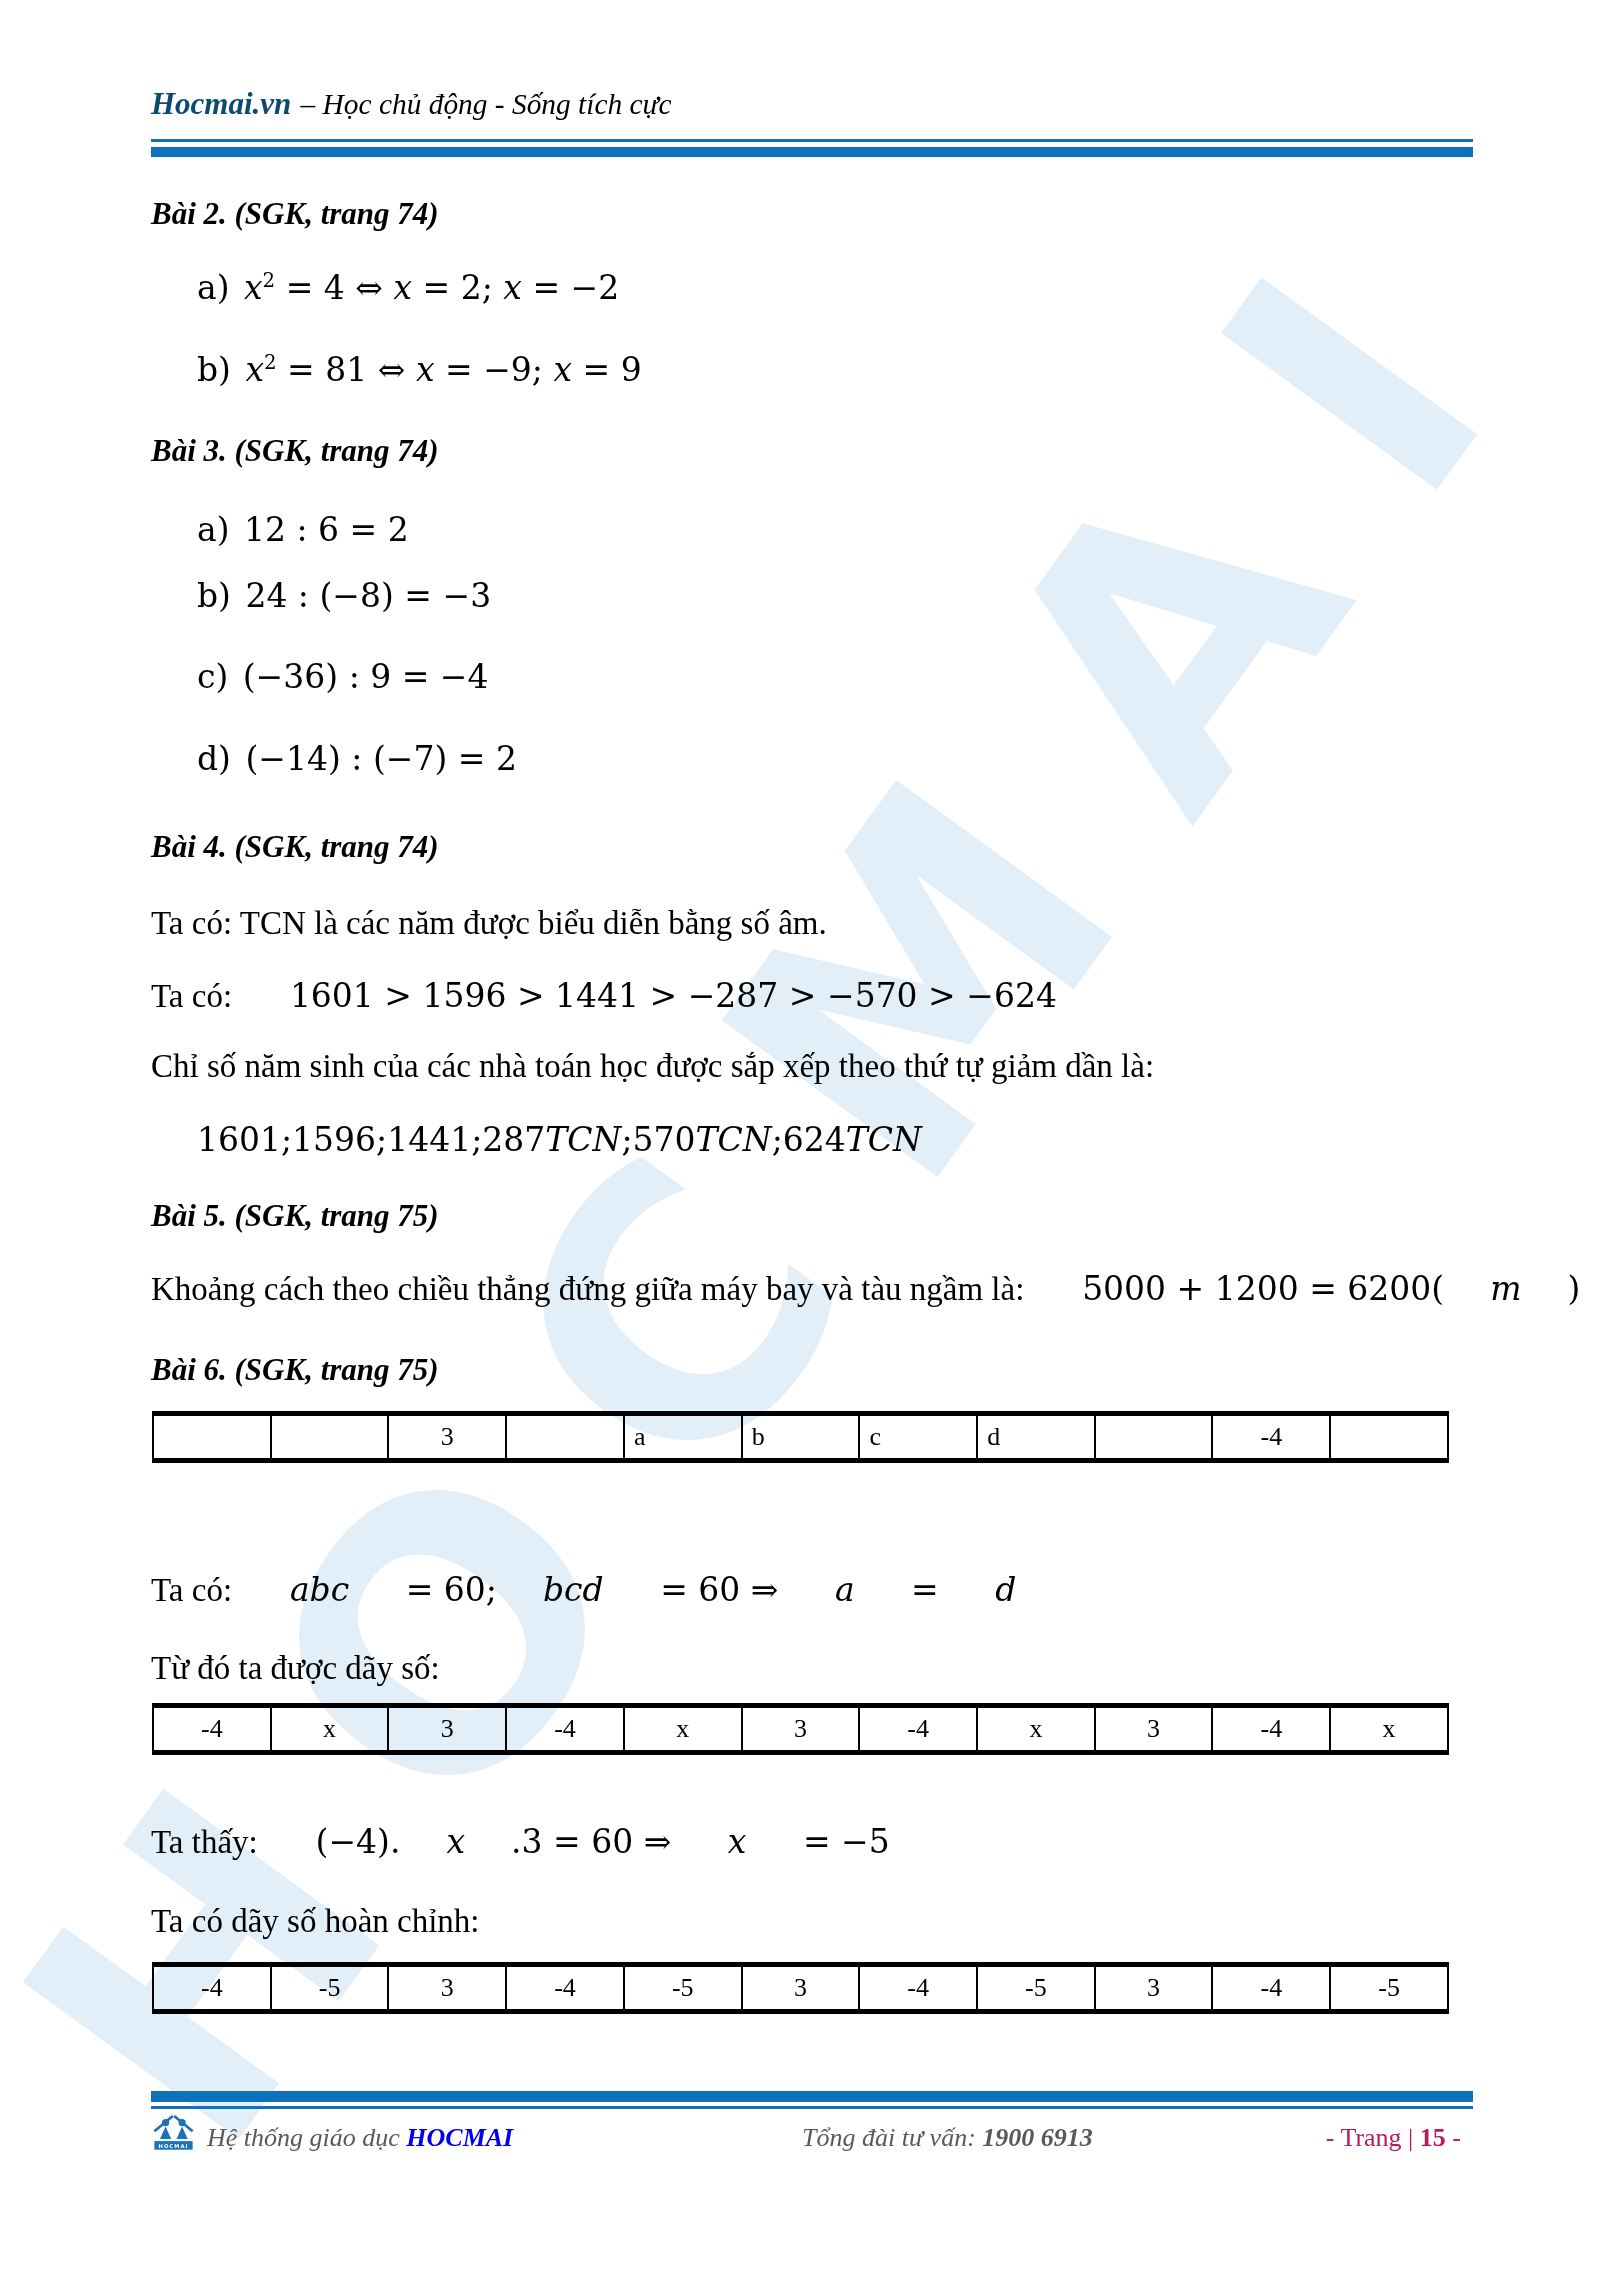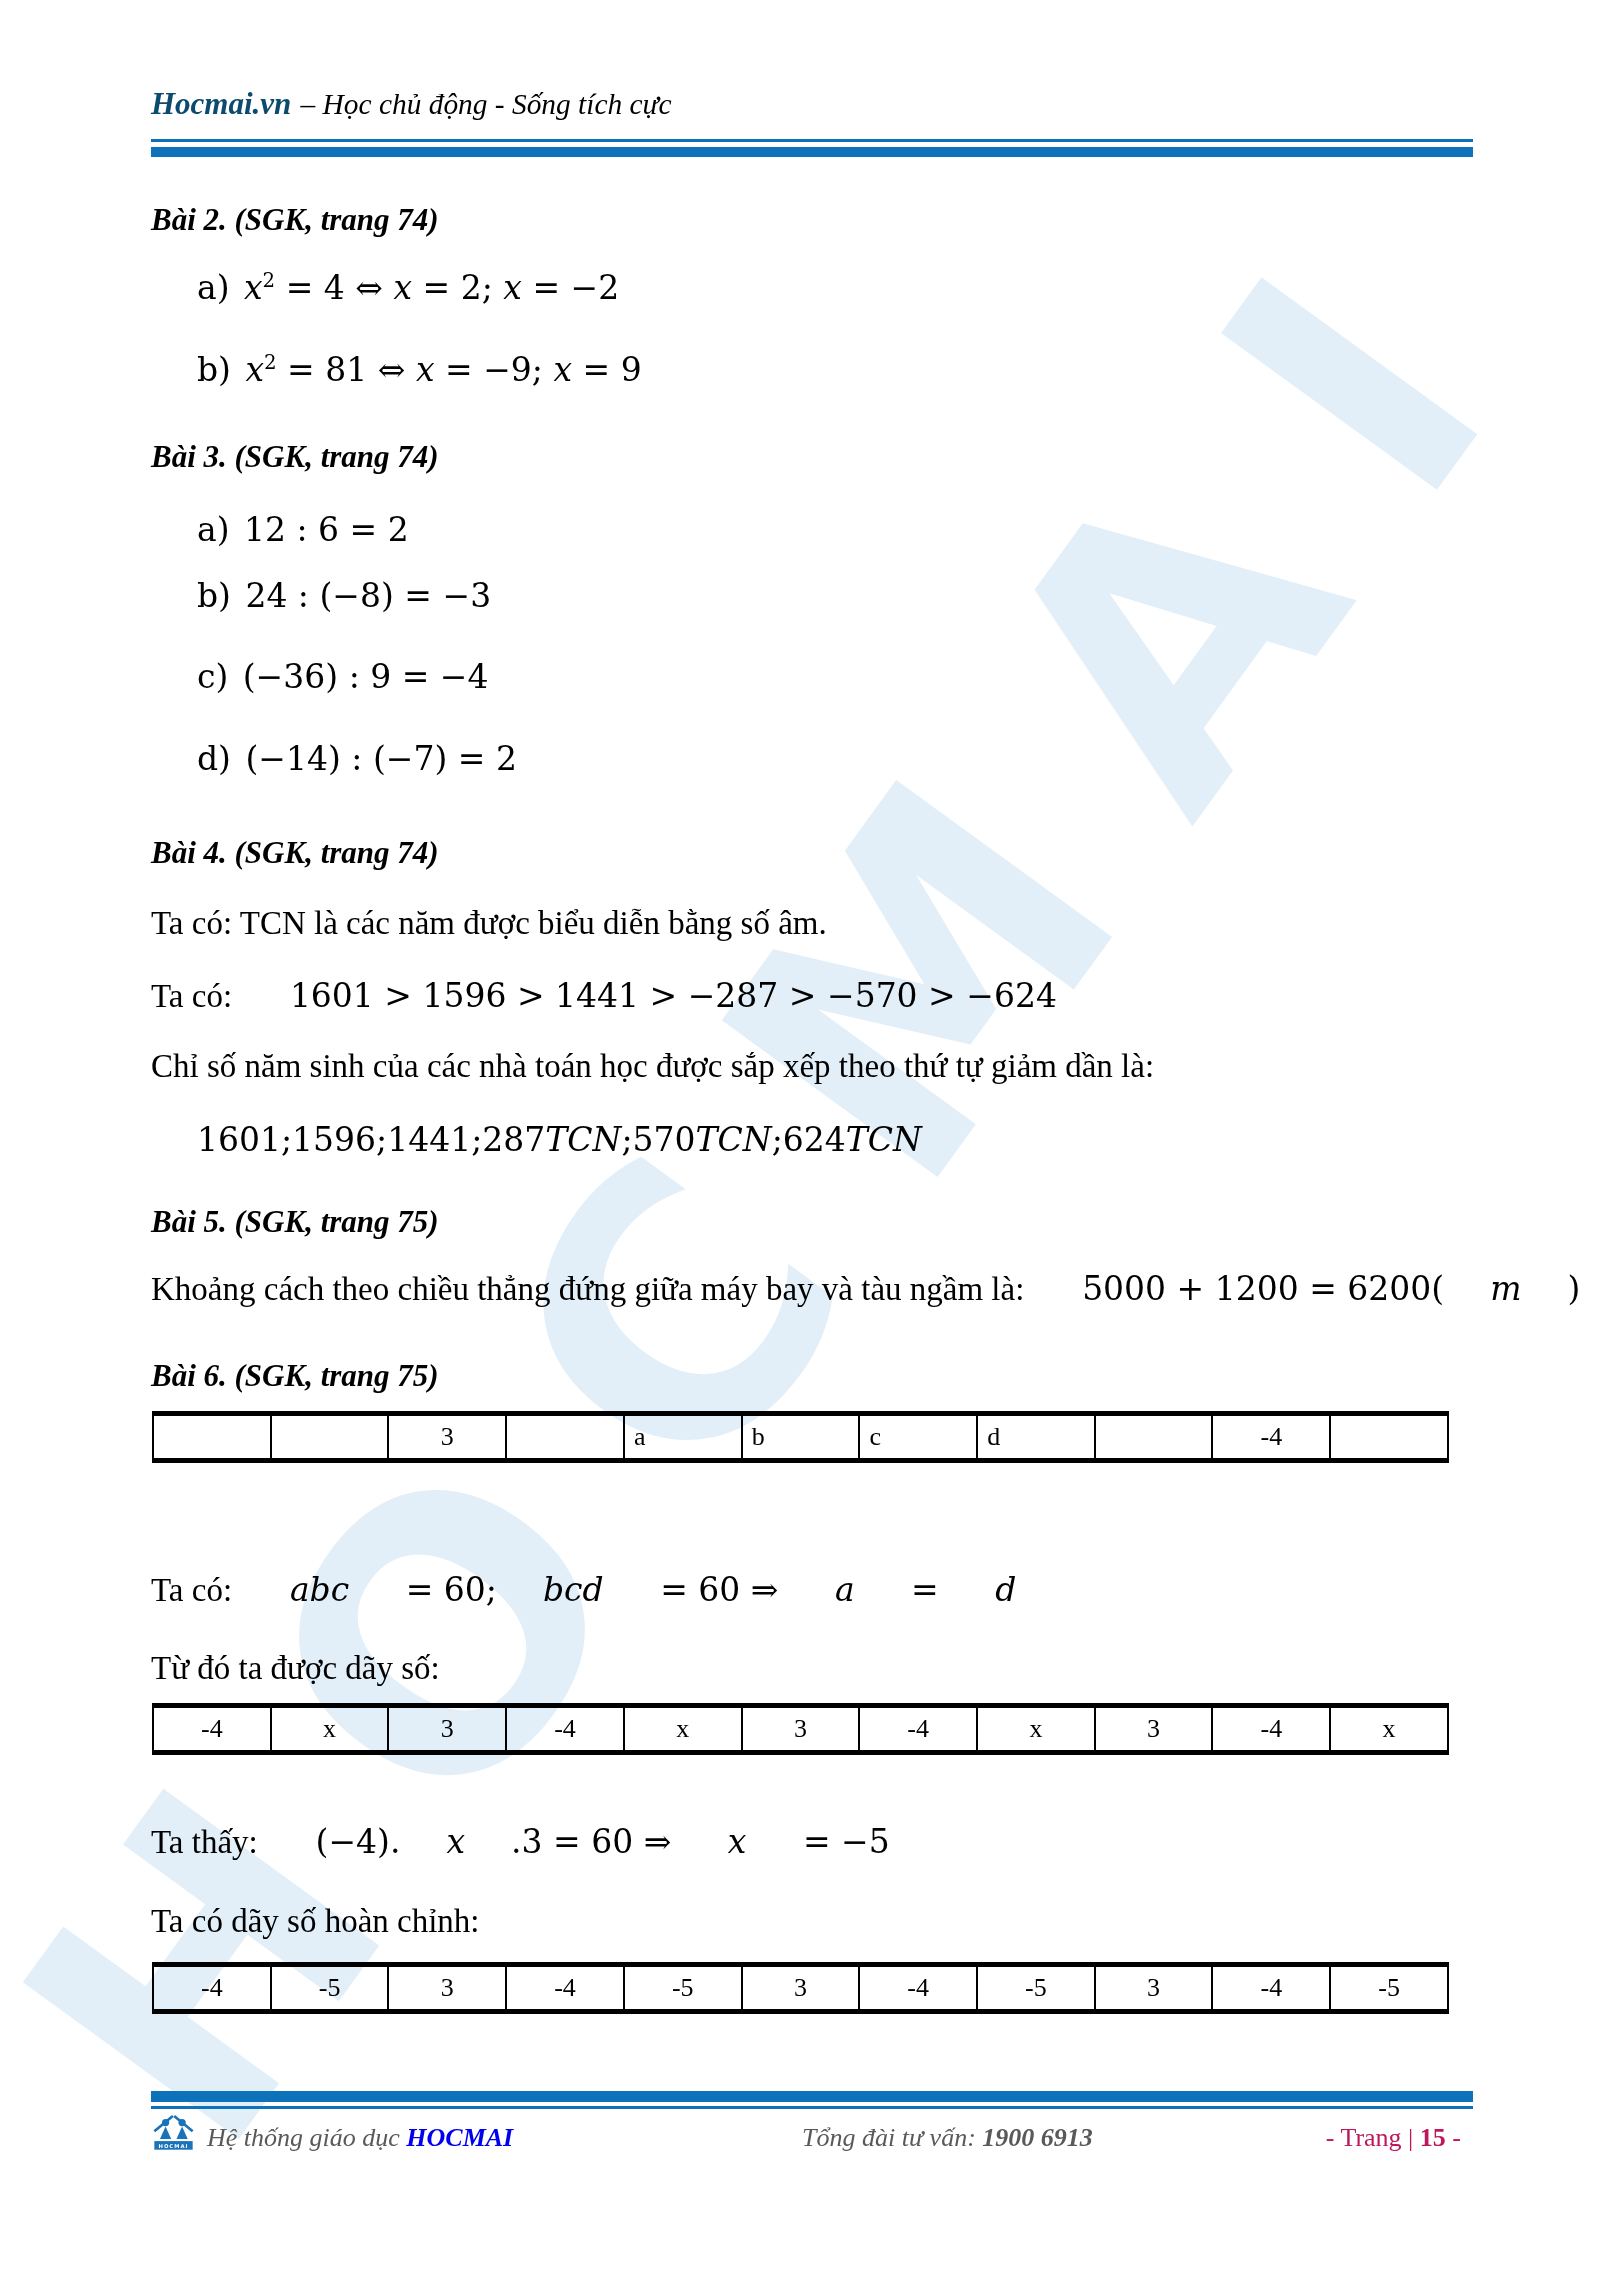--- a/index.html
+++ b/index.html
@@ -3,21 +3,21 @@
 <meta charset="utf-8">
 <style>
   html,body{margin:0;padding:0;background:#888;}
   .page{position:relative;width:1623px;height:2295px;background:#ffffff;overflow:hidden;
         font-family:"Liberation Serif","DejaVu Serif",serif;color:#000;}
   .watermark{position:absolute;left:785px;top:1171px;z-index:0;
         transform:translate(-50%,-50%) rotate(-54deg);
         font-family:"DejaVu Sans",sans-serif;font-weight:bold;font-size:366px;
         letter-spacing:101px;color:#e2eff8;white-space:nowrap;}
   .line{position:absolute;left:151px;z-index:1;font-size:33px;line-height:1.25;white-space:nowrap;}
-  .head{font-weight:bold;font-style:italic;font-size:31px;margin-top:6px;}
+  .head{font-weight:bold;font-style:italic;font-size:31px;}
   .math{font-family:"DejaVu Serif","Liberation Serif",serif;margin-left:46px;}
   .it{font-style:italic;}
   .lbl{margin-right:14.4px;}
   .pfx{margin-right:11.8px;}
   sup.sup{font-size:60%;vertical-align:super;}
   .brandline{top:85px;font-size:29.4px;}
   .brand{color:#0c4a6e;font-weight:bold;font-style:italic;font-size:31px;}
   .slogan{font-style:italic;color:#000000;margin-left:9.2px;}
   .rule{position:absolute;left:151px;width:1322px;background:#0d72ba;z-index:1;}
   .rule-thin-top{top:139px;height:3.3px;}

